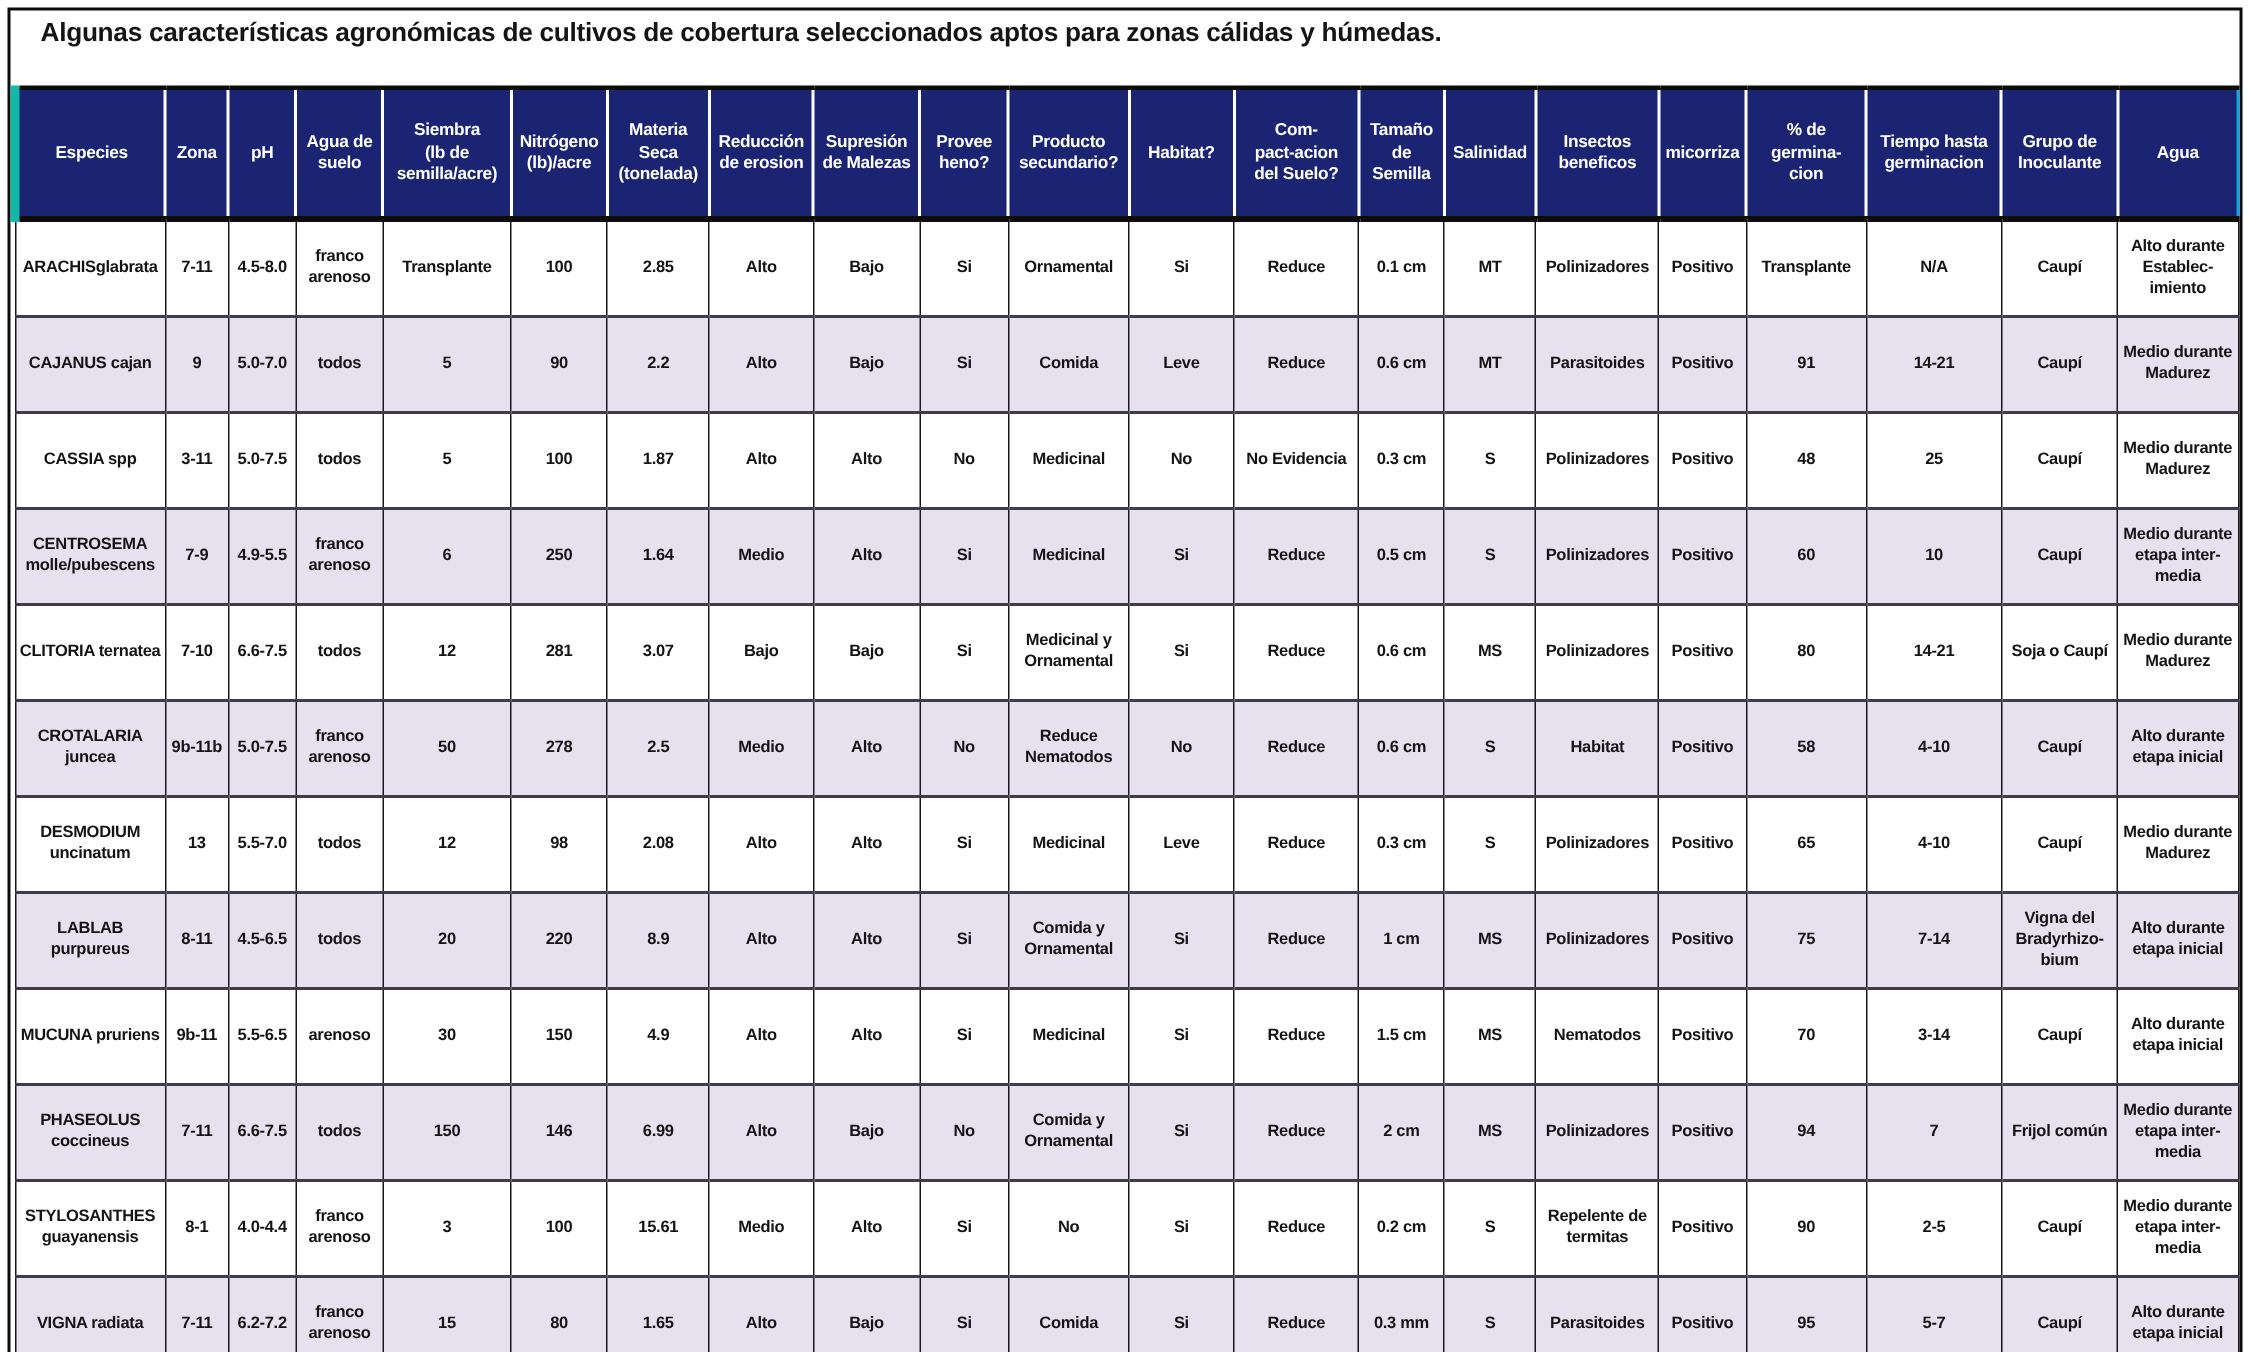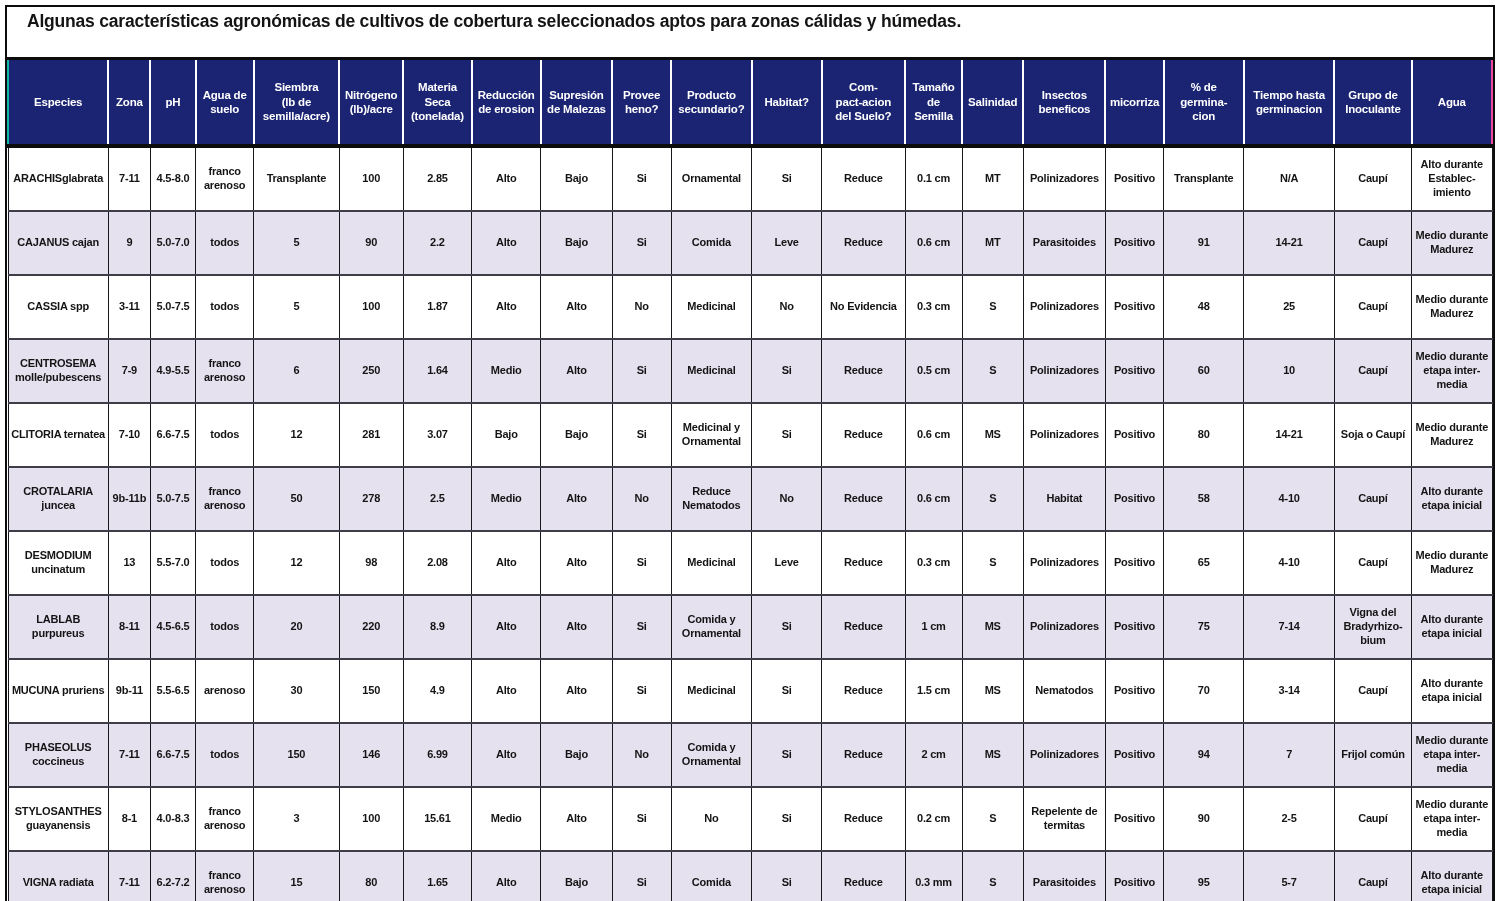--- a/index.html
+++ b/index.html
@@ -45,22 +45,22 @@
     white-space: pre-line;
     height: 80px;
     padding: 2px 1px;
     border-left: 2px solid #ffffff;
     border-right: 2px solid #ffffff;
     border-top: 3px solid #0c0c0c;
     border-bottom: 4px solid #0c0c0c;
     letter-spacing: -0.2px;
     line-height: 1.25;
   }
-  table.crops th:first-child { border-left: 2px solid #14b8a6; }
-  table.crops th:last-child  { border-right: 2px solid #ec4899; margin-left: 32px; }
+  table.crops th:first-child { border-left: 6px solid #14b8a6; }
+  table.crops th:last-child  { border-right: 2px solid #0ea5e9; margin-left: 32px; }
   table.crops td {
     background: #ffffff;
     color: #141414;
     font-size: 11px;
     font-weight: bold;
     text-align: center;
     vertical-align: middle;
     white-space: pre-line;
     height: 58px;
     padding: 2px 1px;
@@ -404,21 +404,21 @@
           <td>7</td>
           <td>Frijol común</td>
           <td>Medio durante
 etapa inter-
 media</td>
         </tr>
         <tr>
           <td>STYLOSANTHES
 guayanensis</td>
           <td>8-1</td>
-          <td>4.0-8.3</td>
+          <td>4.0-4.4</td>
           <td>franco
 arenoso</td>
           <td>3</td>
           <td>100</td>
           <td>15.61</td>
           <td>Medio</td>
           <td>Alto</td>
           <td>Si</td>
           <td>No</td>
           <td>Si</td>

